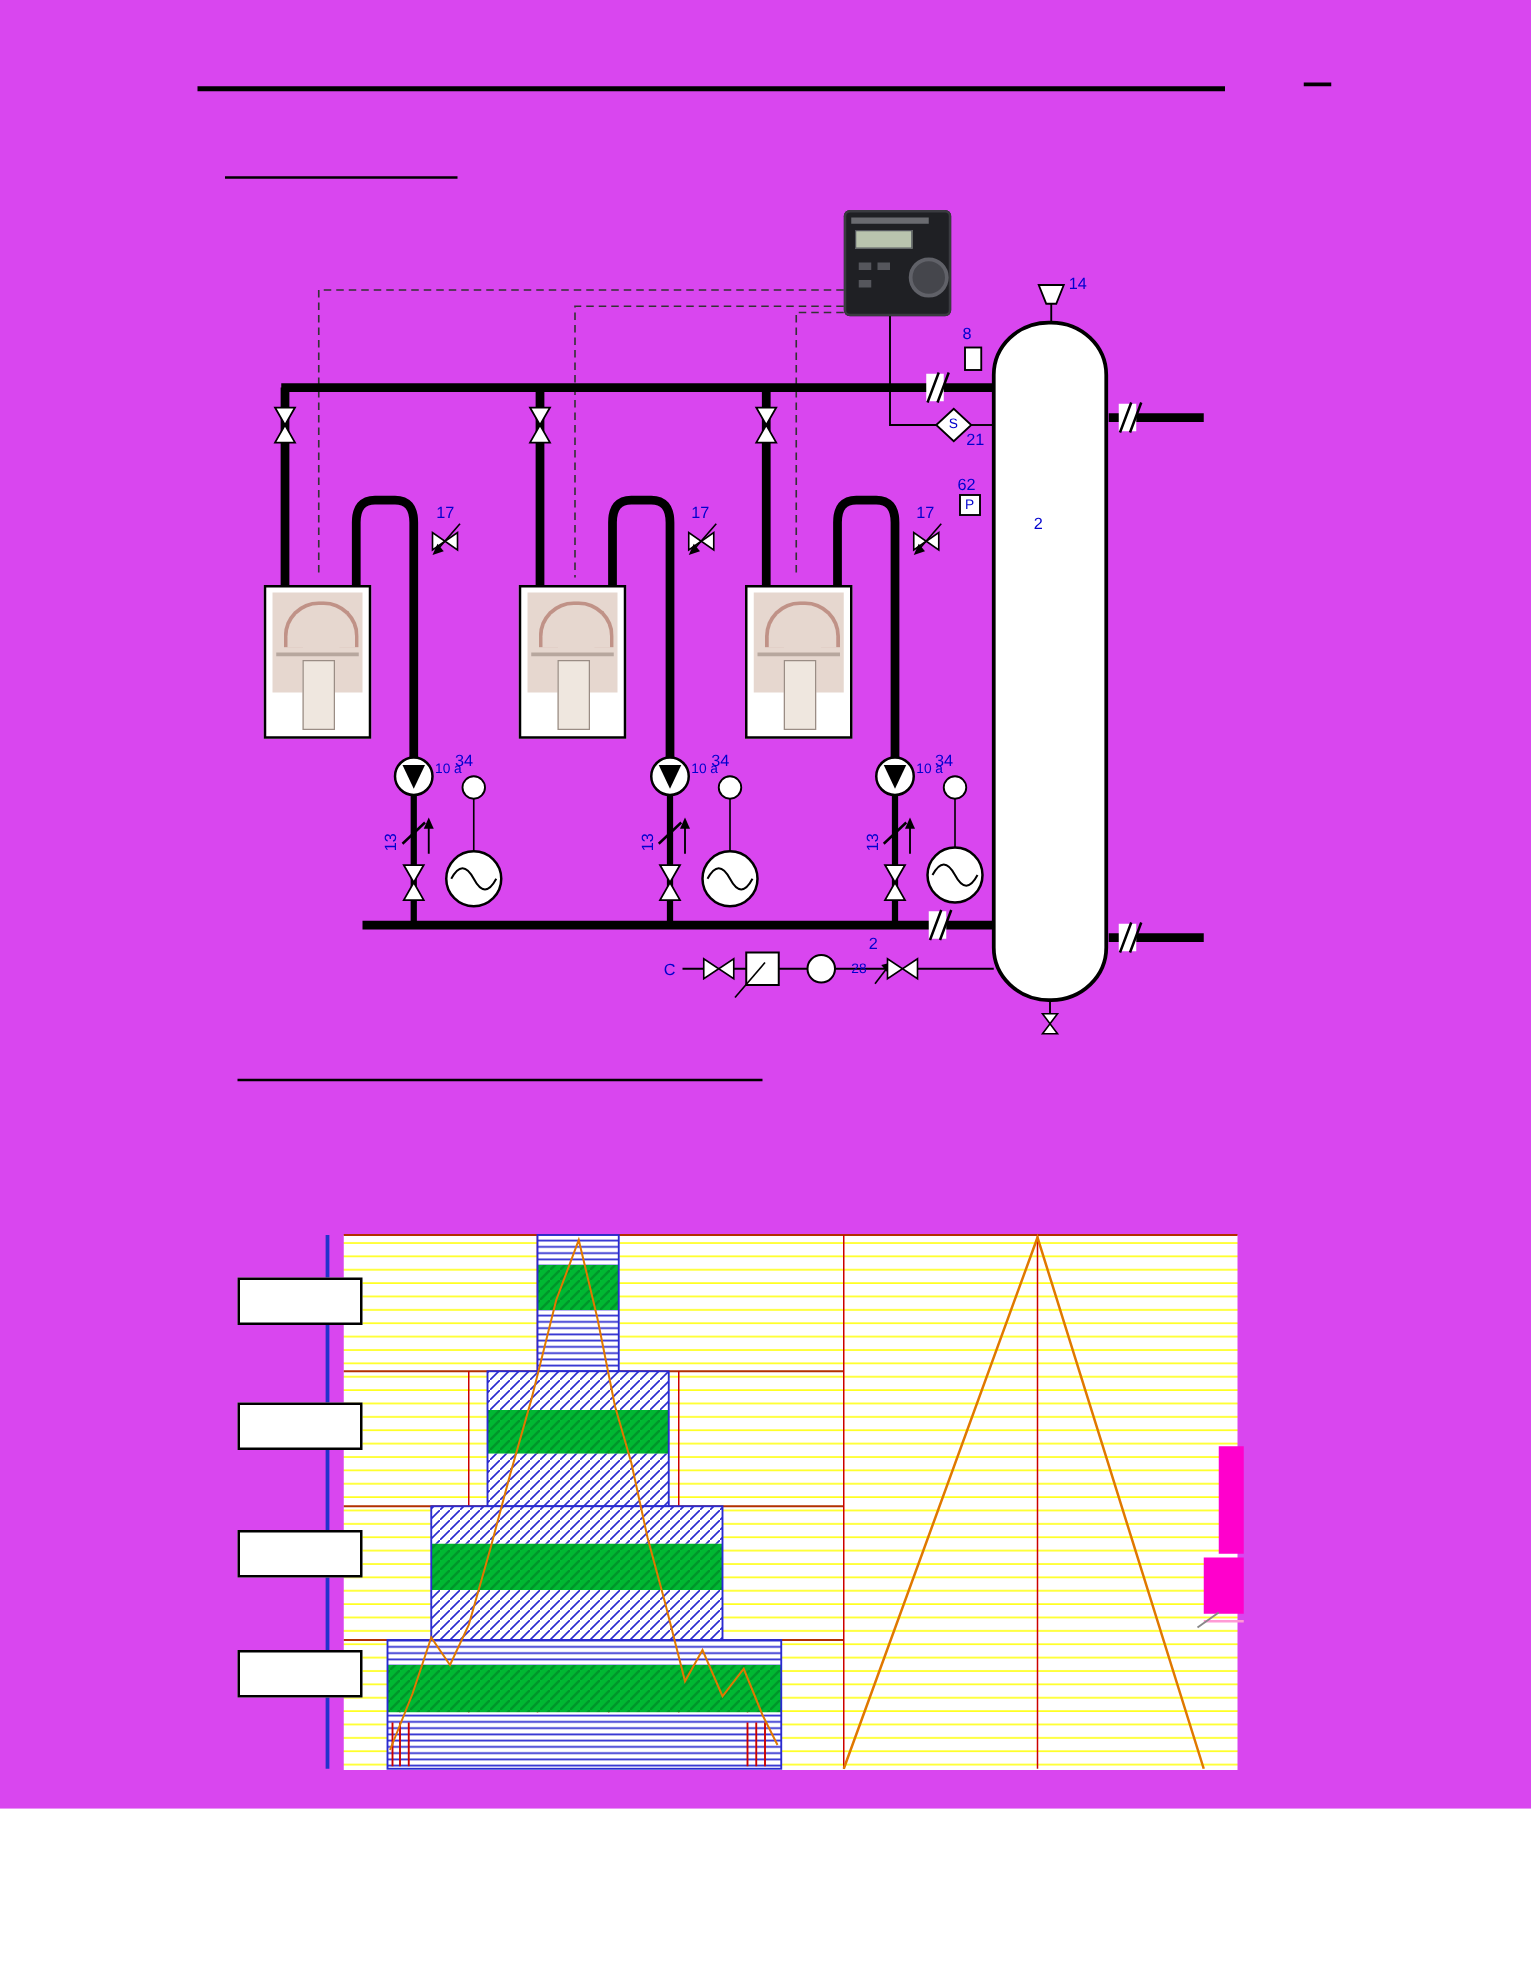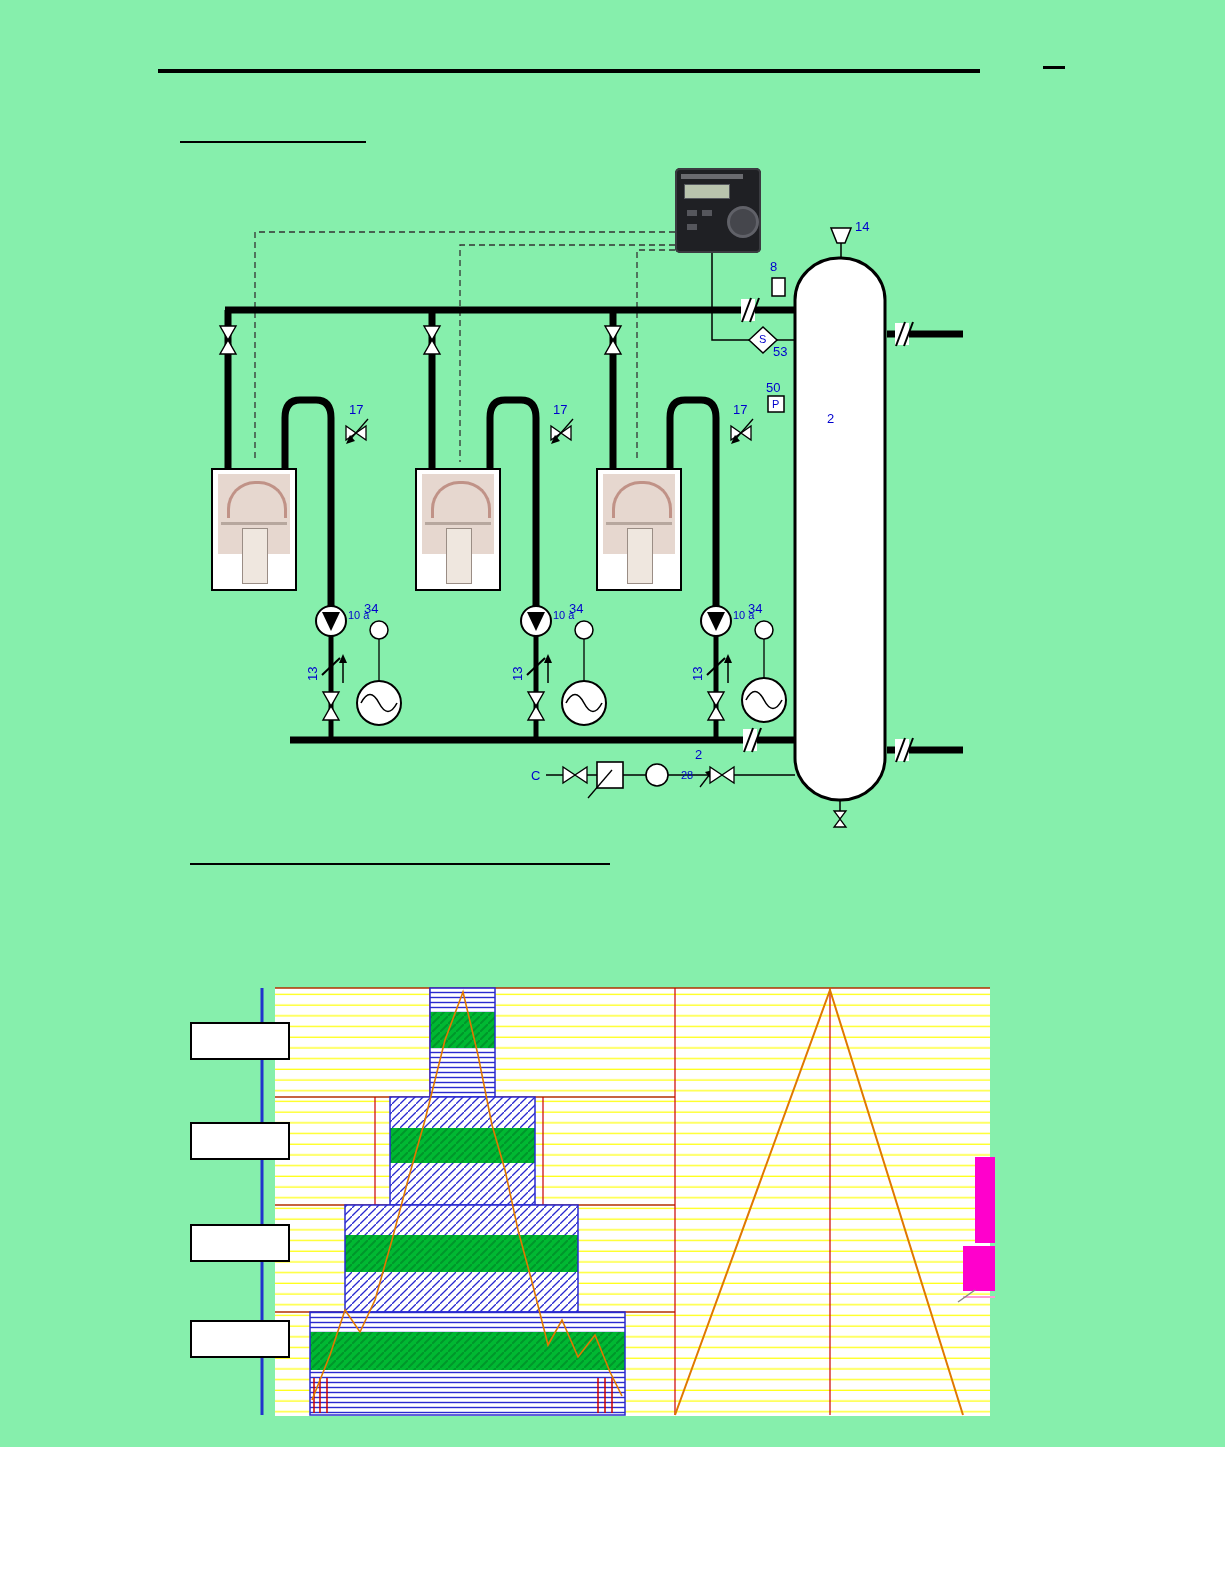--- a/index.html
+++ b/index.html
@@ -1,16 +1,16 @@
 <!DOCTYPE html>
 <html><head>
 <meta charset="utf-8">
 <style>
   html,body { margin:0; padding:0; background:#ffffff; }
-  .page { position:relative; width:1225px; height:1447px; background:#86efac;
+  .page { position:relative; width:1225px; height:1447px; background:#d946ef;
           font-family:"Liberation Sans", sans-serif; overflow:hidden; }
   svg.layer { position:absolute; left:0; top:0; z-index:1; }
   .rule { position:absolute; background:#000; z-index:2; }
   .blue-rule { position:absolute; background:#2a2aee; z-index:2; }
   .lbl { position:absolute; color:#0000cd; font-size:13px; line-height:1;
          z-index:5; white-space:nowrap; }
   .lbl.sm { font-size:11px; }
   .lbl.rot { transform:rotate(-90deg); transform-origin:0 0; }
   
   .boiler { position:absolute; width:86px; height:123px; border:2px solid #000;
@@ -303,22 +303,22 @@
     <div class="bp-panel"></div>
   </div>
   <div class="boiler" style="left:596px;top:468px">
     <div class="bp"></div>
     <div class="bp-panel"></div>
   </div>
 
   <span class="lbl" style="left:855px;top:220px">14</span>
   <span class="lbl" style="left:770px;top:260px">8</span>
   <span class="lbl sm" style="left:759px;top:334px">S</span>
-  <span class="lbl" style="left:773px;top:345px">53</span>
-  <span class="lbl" style="left:766px;top:381px">50</span>
+  <span class="lbl" style="left:773px;top:345px">21</span>
+  <span class="lbl" style="left:766px;top:381px">62</span>
   <span class="lbl sm" style="left:772px;top:399px">P</span>
   <span class="lbl" style="left:827px;top:412px">2</span>
 
   <span class="lbl" style="left:349px;top:403px">17</span>
   <span class="lbl" style="left:553px;top:403px">17</span>
   <span class="lbl" style="left:733px;top:403px">17</span>
 
   <span class="lbl sm" style="left:348px;top:610px">10 a</span>
   <span class="lbl sm" style="left:553px;top:610px">10 a</span>
   <span class="lbl sm" style="left:733px;top:610px">10 a</span>

